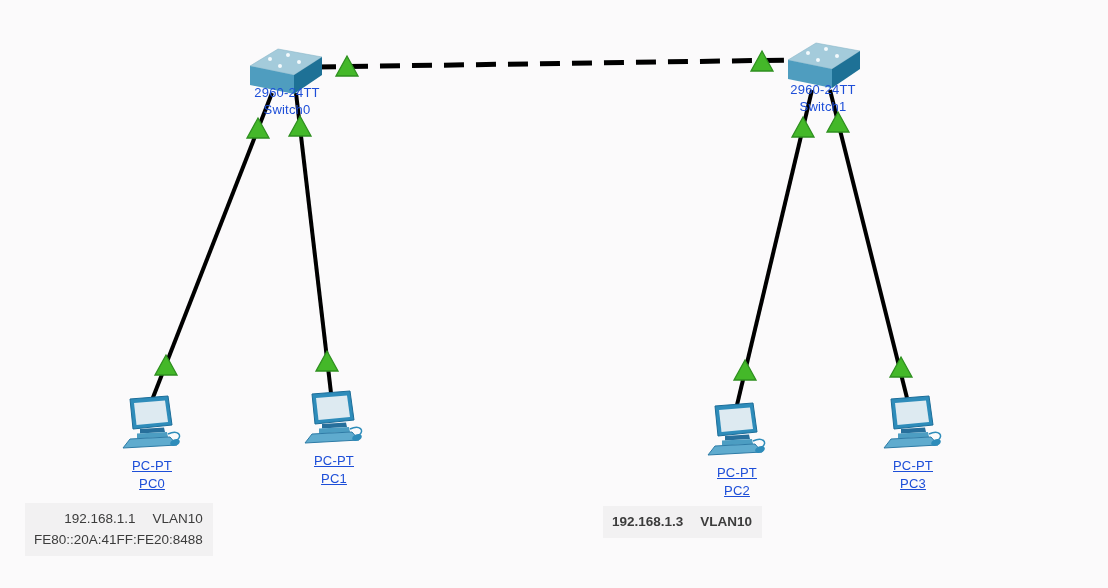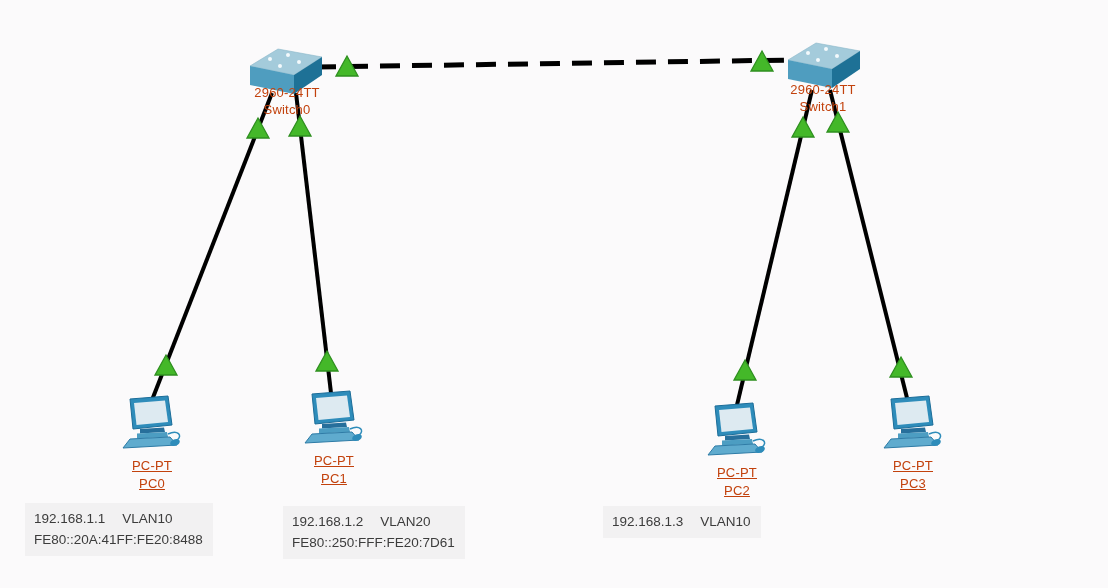--- a/index.html
+++ b/index.html
@@ -8,21 +8,21 @@
     position:relative;
     width:1108px;height:588px;
     background:#fbfafb;
     overflow:hidden;
   }
   #cables{position:absolute;left:0;top:0;}
   .device{position:absolute;}
   .device-label{
     position:absolute;
     text-align:center;
-    color:#c2410c;
+    color:#1d4ed8;
     font-size:13px;
     line-height:17px;
     letter-spacing:.2px;
   }
   .pc-label{line-height:18px;text-decoration:underline;}
   .note{
     position:absolute;
     background:#f2f1f2;
     color:#3c3c3c;
     font-size:13.5px;
@@ -150,28 +150,24 @@
       <path d="M48,42 C58,37 63,44 57,48" stroke="#2e8cba" fill="none" stroke-width="1.5"></path>
       <path d="M10,47 L50,45 L57,53 L3,56 Z" fill="#5fabce" stroke="#2d7ba6" stroke-width="1"></path>
       <ellipse cx="55" cy="50.5" rx="5" ry="3.3" fill="#2e8cba" transform="rotate(-20 55 50.5)"></ellipse>
     </svg>
   </div>
   <div class="device-label pc-label" style="left:853px;top:457px;width:120px;">
     <div>PC-PT</div>
     <div>PC3</div>
   </div>
 
-  <div class="note" style="left:25px;top:503px;">
+  <div class="note" style="left:25px;top:503px;text-align:right;">
     <div><span>192.168.1.1</span><span class="vlan">VLAN10</span></div>
     <div>FE80::20A:41FF:FE20:8488</div>
   </div>
 
-  <div class="note" style="left:283px;top:506px;">
-    <div><span>192.168.1.2</span><span class="vlan">VLAN20</span></div>
-    <div>FE80::250:FFF:FE20:7D61</div>
-  </div>
 
-  <div class="note" style="left:603px;top:506px;">
+  <div class="note" style="left:603px;top:506px;font-weight:bold;">
     <div><span>192.168.1.3</span><span class="vlan">VLAN10</span></div>
   </div>
 
 
 </div>
 
 </body></html>

